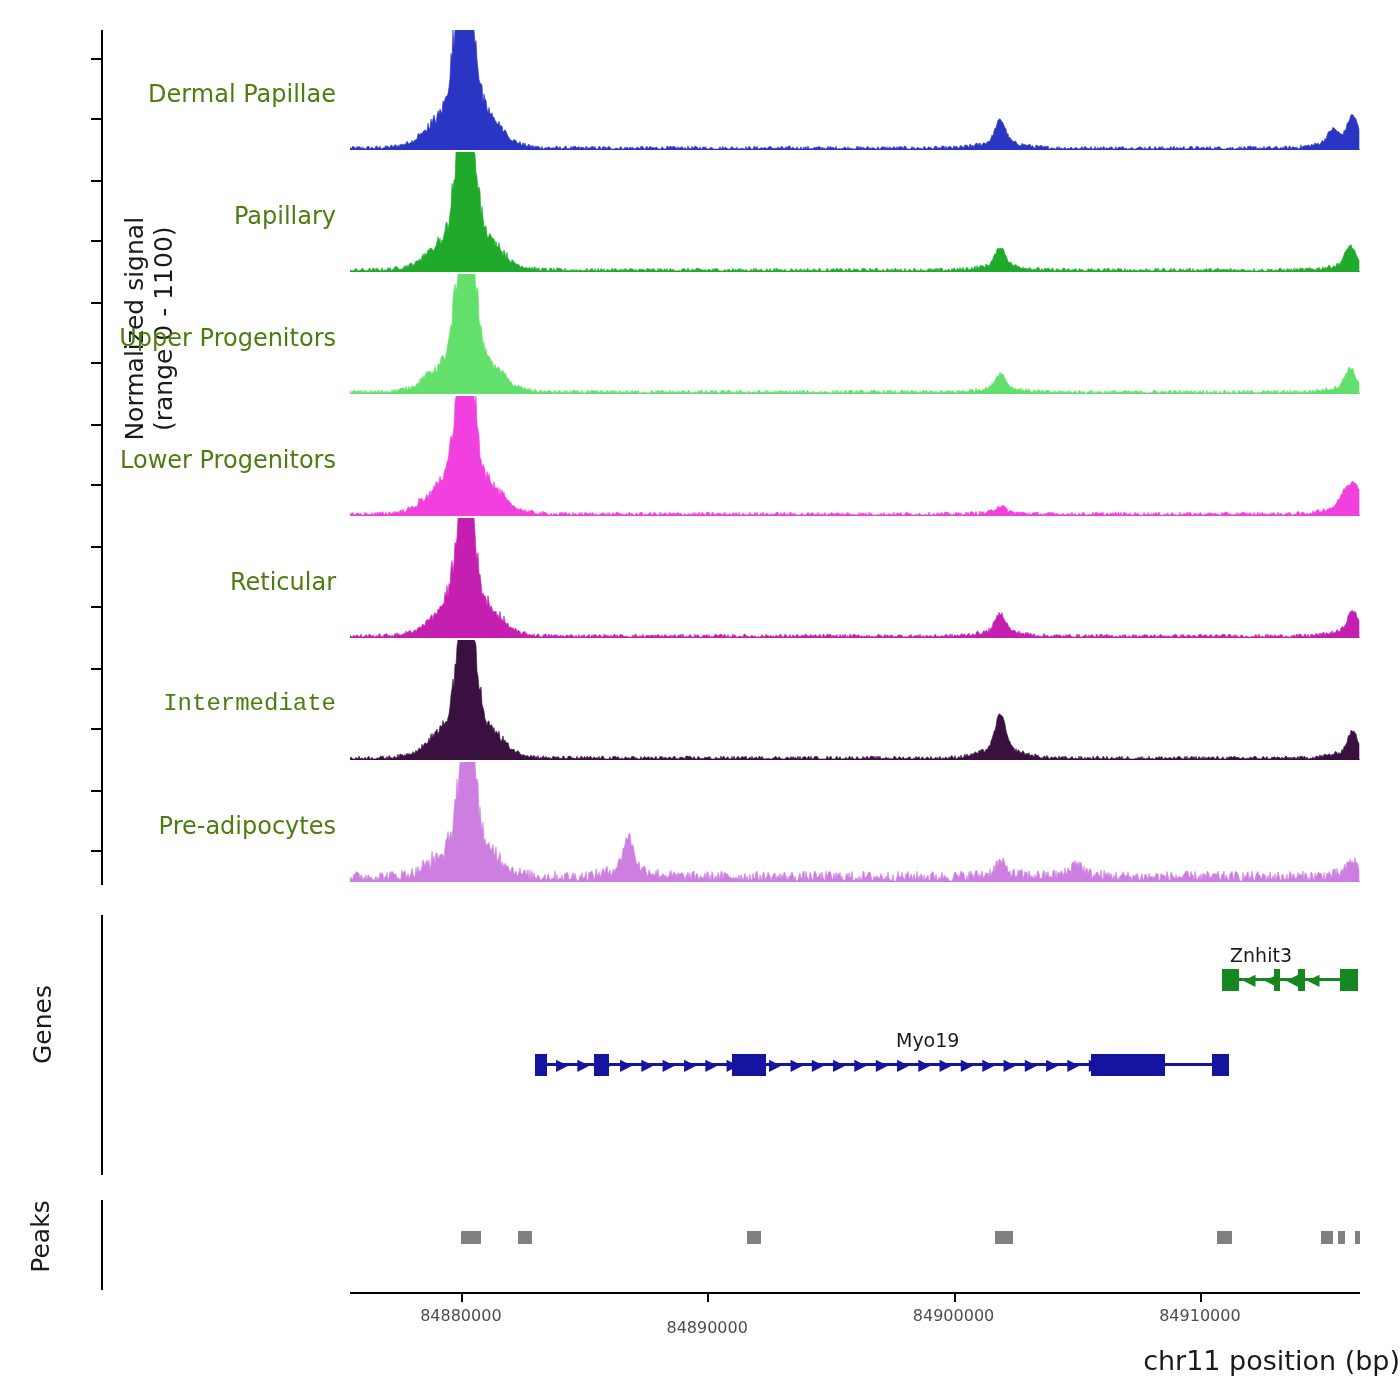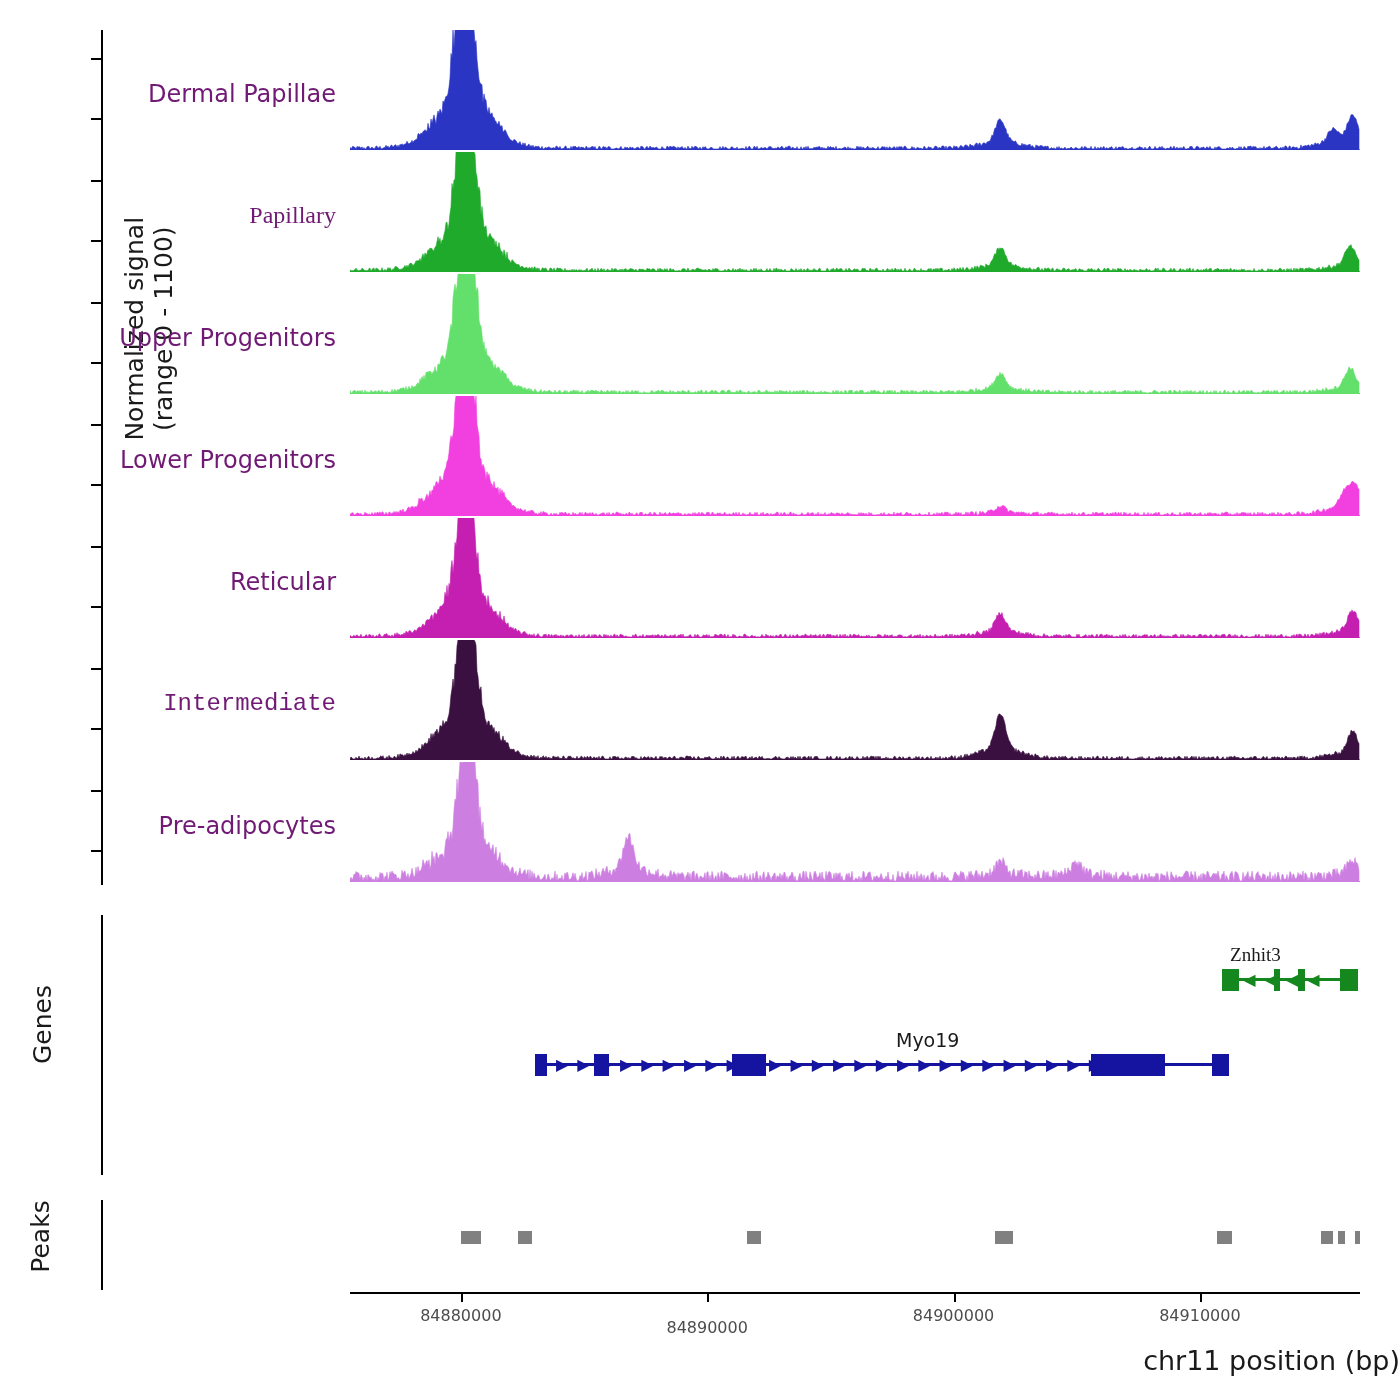--- a/index.html
+++ b/index.html
@@ -91,21 +91,21 @@
     left: 0;
     bottom: 0;
     width: 1010px;
     height: 120px;
     display: block;
   }
   .track-label {
     position: absolute;
     right: 1064px;
     font-size: 24px;
-    color: #701a75;
+    color: #4d7c0f;
     white-space: nowrap;
     text-align: right;
   }
 
   
   #genes-panel {
     position: absolute;
     left: 350px;
     top: 905px;
     width: 1010px;
@@ -249,21 +249,21 @@
     </div>
 
   <div id="genes-panel">
       <div class="gene-row" style="top: 55px;">
         <div class="gene-line" style="left: 872.049px; width: 135.488px; background: rgb(21, 135, 31);"></div>
         <div class="gene-arrows" style="left: 872.049px; width: 135.488px; color: rgb(21, 135, 31);">◀◀◀◀◀</div>
         <div class="gene-exon" style="left: 872.049px; width: 17.2439px; background: rgb(21, 135, 31);"></div>
         <div class="gene-exon" style="left: 923.78px; width: 6.15854px; background: rgb(21, 135, 31);"></div>
         <div class="gene-exon" style="left: 948.415px; width: 6.15854px; background: rgb(21, 135, 31);"></div>
         <div class="gene-exon" style="left: 990.293px; width: 17.2439px; background: rgb(21, 135, 31);"></div>
-        <div class="gene-label" style="left: 880.049px; font-family: Liberation Serif, serif;">Znhit3</div>
+        <div class="gene-label" style="left: 880.049px;">Znhit3</div>
       </div>
       <div class="gene-row" style="top: 140px;">
         <div class="gene-line" style="left: 184.756px; width: 694.683px; background: rgb(20, 20, 160);"></div>
         <div class="gene-arrows" style="left: 184.756px; width: 694.683px; color: rgb(20, 20, 160);">▶▶▶▶▶▶▶▶▶▶▶▶▶▶▶▶▶▶▶▶▶▶▶▶▶▶▶</div>
         <div class="gene-exon" style="left: 184.756px; width: 12.3171px; background: rgb(20, 20, 160);"></div>
         <div class="gene-exon" style="left: 243.878px; width: 14.7805px; background: rgb(20, 20, 160);"></div>
         <div class="gene-exon" style="left: 381.829px; width: 34.4878px; background: rgb(20, 20, 160);"></div>
         <div class="gene-exon" style="left: 741.488px; width: 73.9024px; background: rgb(20, 20, 160);"></div>
         <div class="gene-exon" style="left: 862.195px; width: 17.2439px; background: rgb(20, 20, 160);"></div>
         <div class="gene-label" style="left: 545.991px;">Myo19</div>
@@ -290,21 +290,21 @@
       <div class="xtick" style="left: 953.537px;"></div>
       <div class="xticklabel" style="left: 953.537px;">84900000</div>
       <div class="xtick" style="left: 1199.88px;"></div>
       <div class="xticklabel" style="left: 1199.88px;">84910000</div>
     </div>
   <div id="xaxis-title">chr11 position (bp)</div>
 
 <div class="track-label" style="top: 80px;">Dermal Papillae</div>
     <div class="tick" style="left: 91px; top: 58px;"></div>
     <div class="tick" style="left: 91px; top: 118px;"></div>
-    <div class="track-label" style="top: 202px; font-family: Liberation Serif, serif;">Papillary</div>
+    <div class="track-label" style="top: 202px;">Papillary</div>
     <div class="tick" style="left: 91px; top: 180px;"></div>
     <div class="tick" style="left: 91px; top: 240px;"></div>
     <div class="track-label" style="top: 324px;">Upper Progenitors</div>
     <div class="tick" style="left: 91px; top: 302px;"></div>
     <div class="tick" style="left: 91px; top: 362px;"></div>
     <div class="track-label" style="top: 446px;">Lower Progenitors</div>
     <div class="tick" style="left: 91px; top: 424px;"></div>
     <div class="tick" style="left: 91px; top: 484px;"></div>
     <div class="track-label" style="top: 568px;">Reticular</div>
     <div class="tick" style="left: 91px; top: 546px;"></div>

